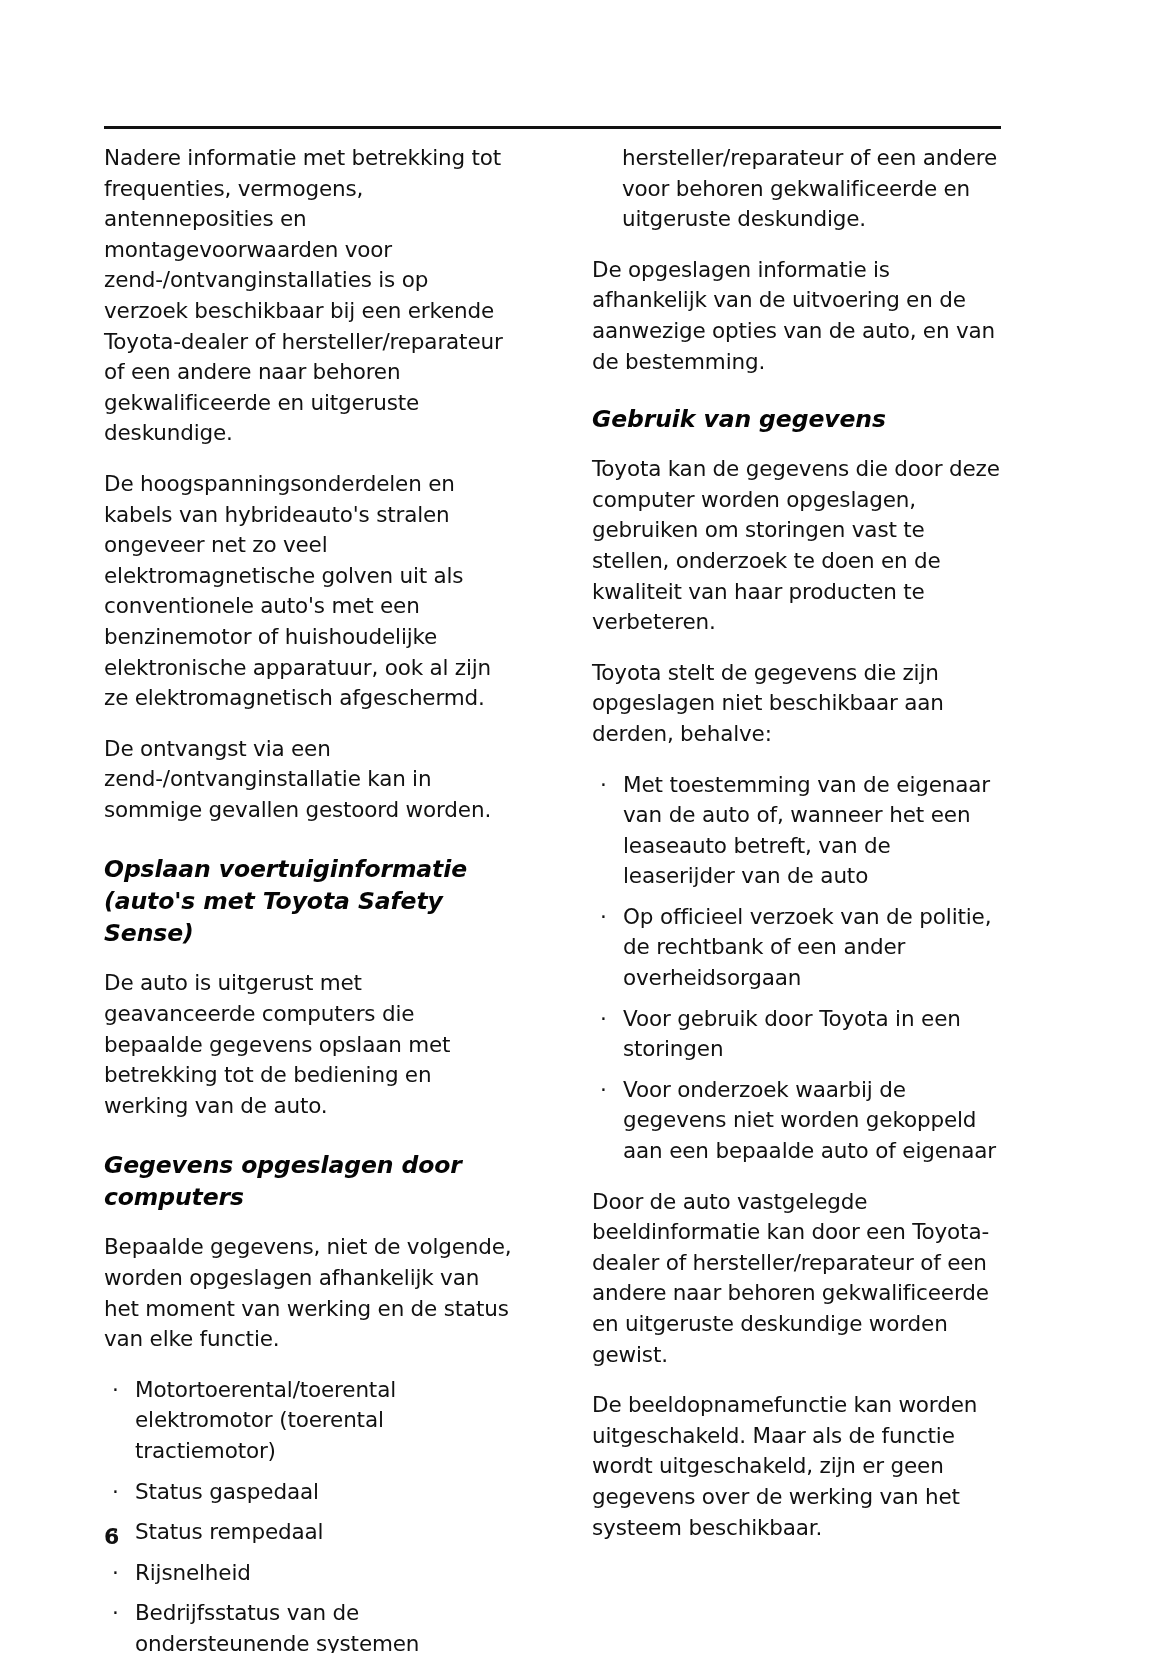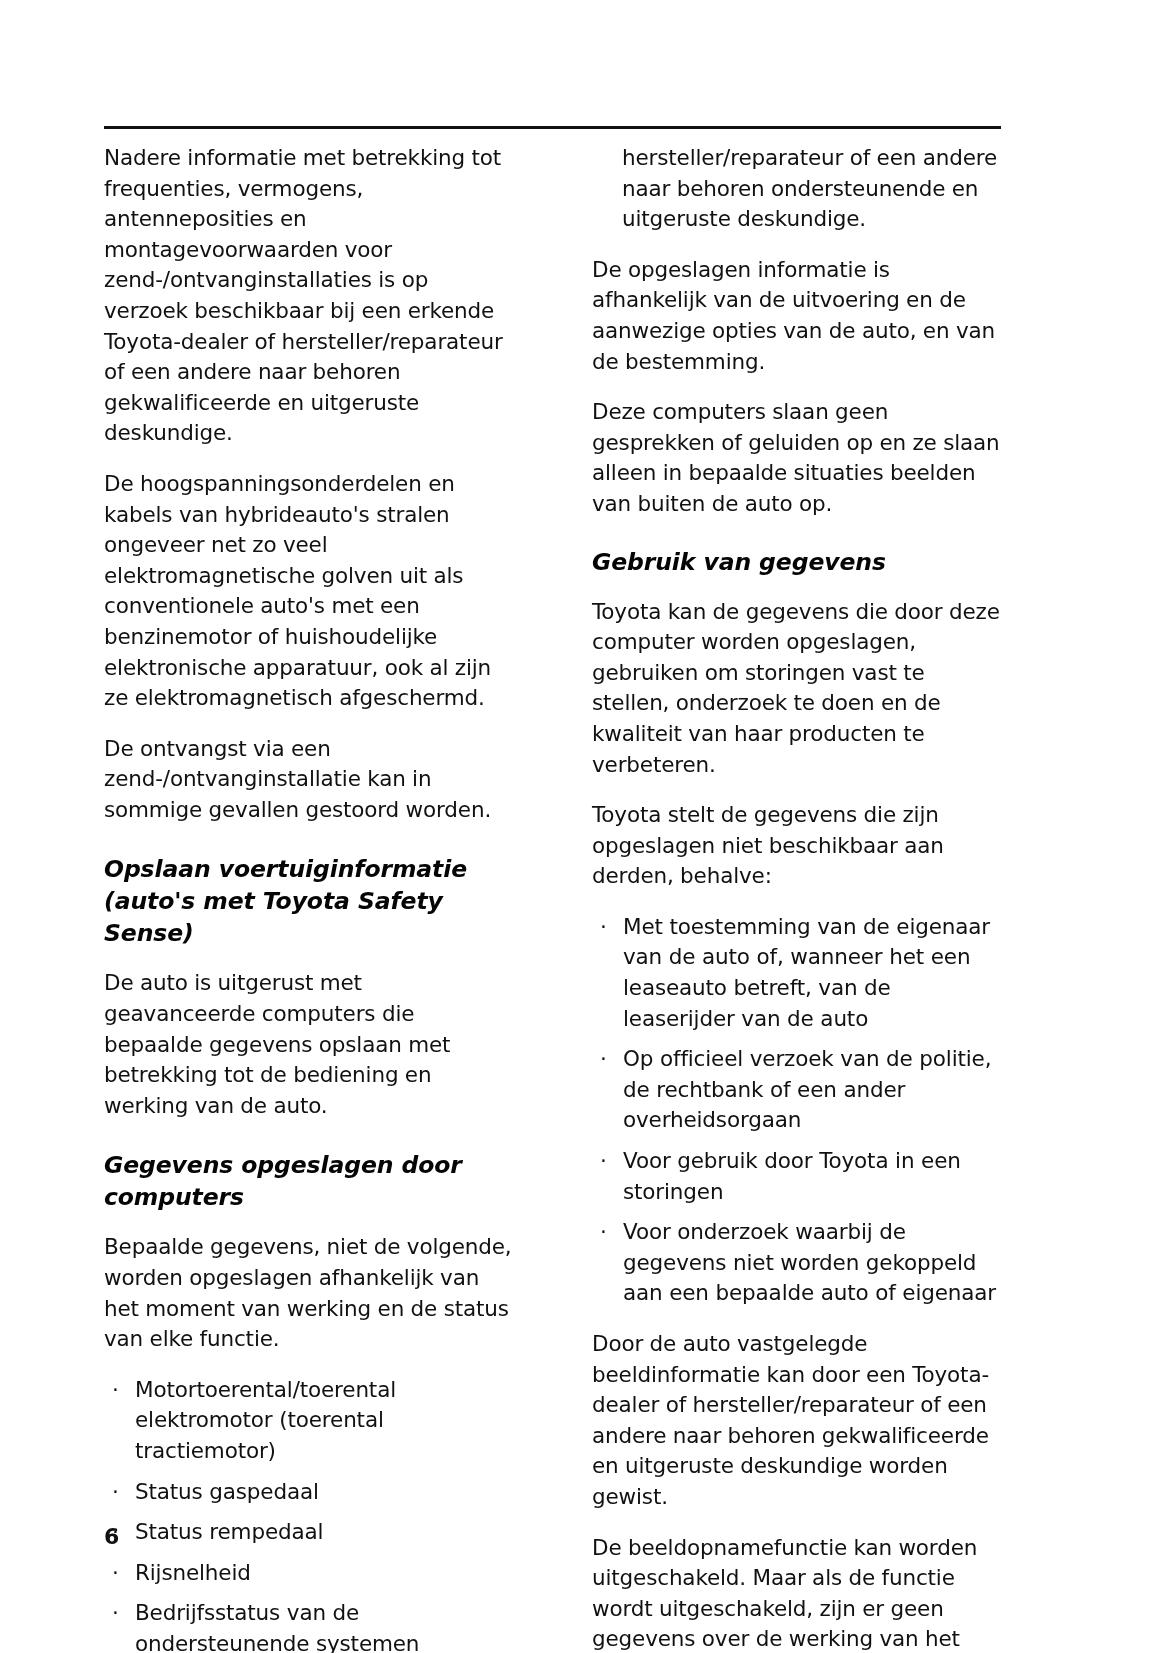--- a/index.html
+++ b/index.html
@@ -140,23 +140,22 @@
         </li>
         <li>
           <span class="dot">·</span>
           <span>Bedrijfsstatus van de ondersteunende systemen</span>
         </li>
 
       </ul>
     </div>
 
     <div class="col">
-      <p class="body cont-indent">hersteller/reparateur of een andere naar behoren ondersteunende en uitgeruste deskundige.</p>
+      <p class="body cont-indent">hersteller/reparateur of een andere voor behoren gekwalificeerde en uitgeruste deskundige.</p>
       <p class="body">De opgeslagen informatie is afhankelijk van de uitvoering en de aanwezige opties van de auto, en van de bestemming.</p>
-      <p class="body">Deze computers slaan geen gesprekken of geluiden op en ze slaan alleen in bepaalde situaties beelden van buiten de auto op.</p>
 
       <h2 class="heading tight-top">Gebruik van gegevens</h2>
       <p class="body">Toyota kan de gegevens die door deze computer worden opgeslagen, gebruiken om storingen vast te stellen, onderzoek te doen en de kwaliteit van haar producten te verbeteren.</p>
       <p class="body">Toyota stelt de gegevens die zijn opgeslagen niet beschikbaar aan derden, behalve:</p>
 
       <ul class="bullets">
         <li>
           <span class="dot">·</span>
           <span>Met toestemming van de eigenaar van de auto of, wanneer het een leaseauto betreft, van de leaserijder van de auto</span>
         </li>

